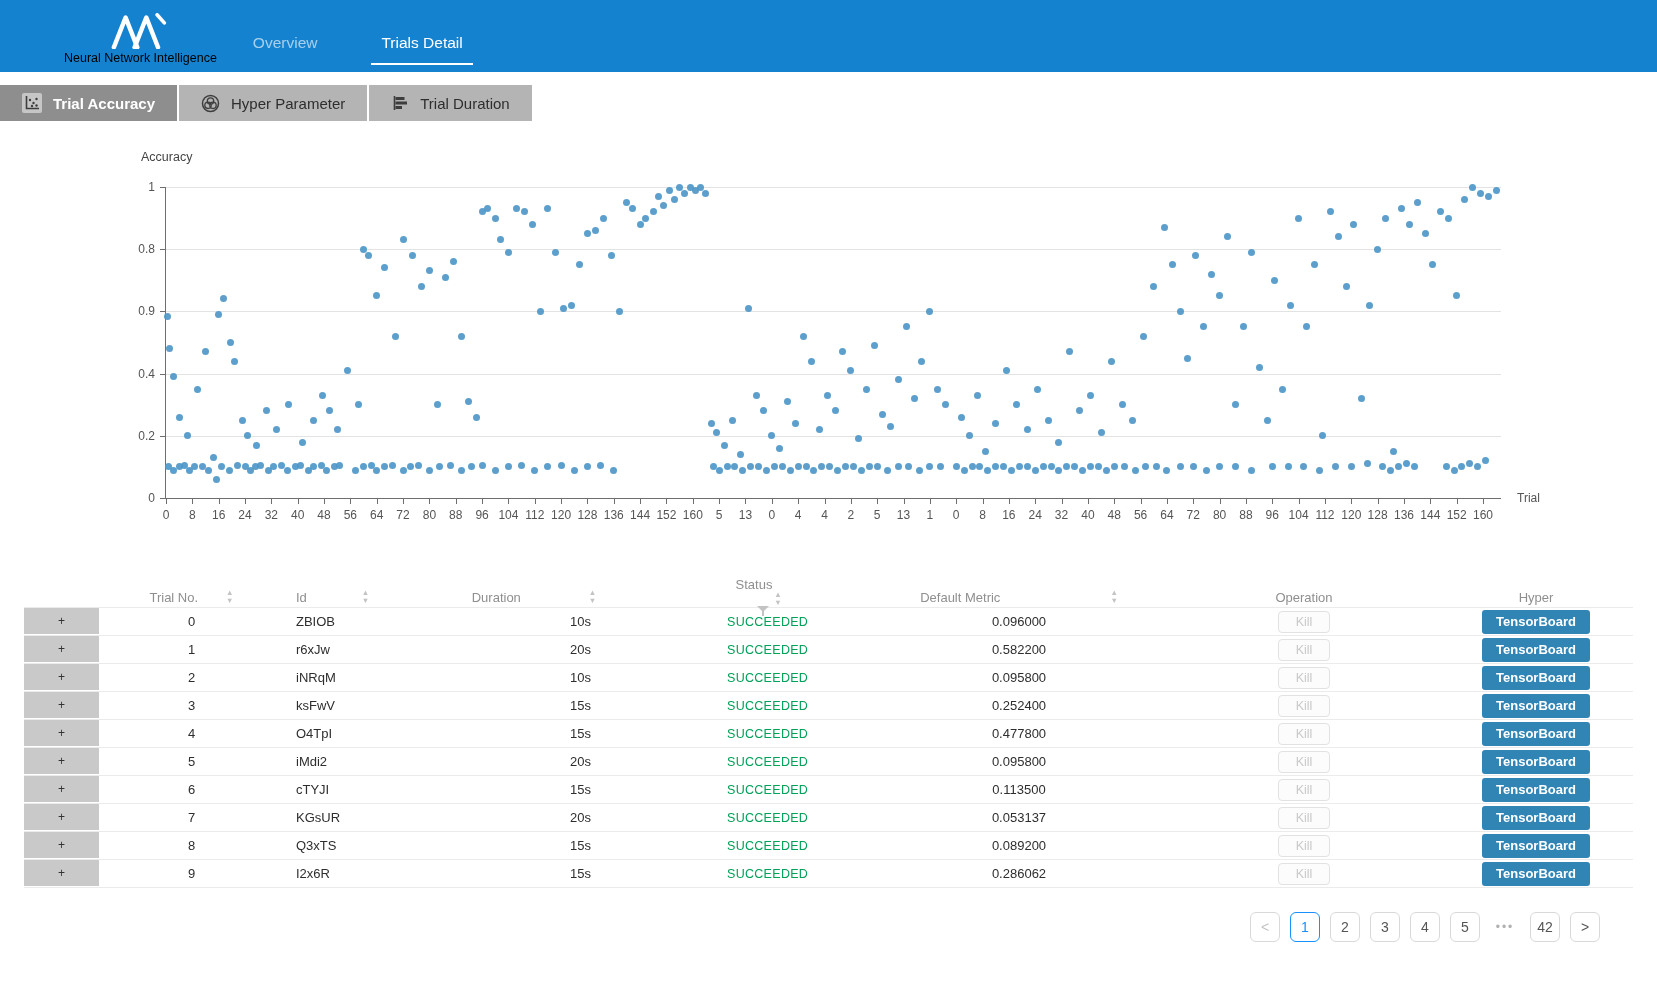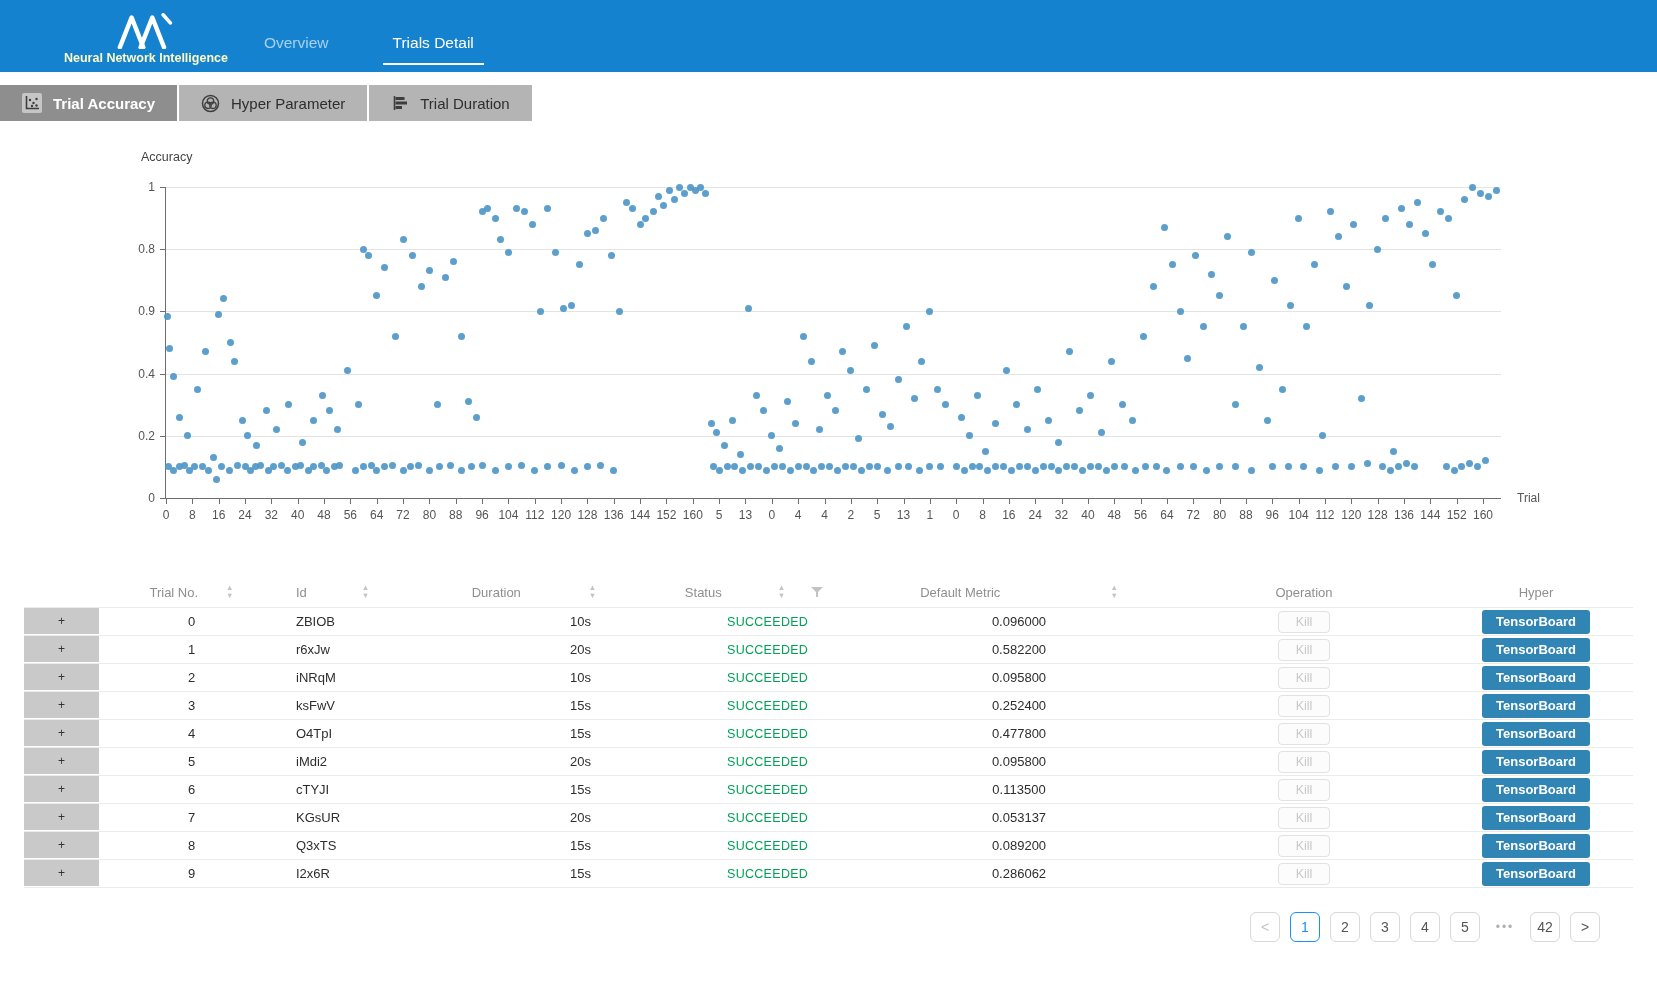--- a/index.html
+++ b/index.html
@@ -3,21 +3,21 @@
 <meta charset="utf-8">
 <style>
   html,body{margin:0;padding:0;background:#fff;}
   .app{width:1657px;height:984px;position:relative;overflow:hidden;background:#fff;
        font-family:"Liberation Sans",sans-serif;}
 
   
   .topbar{height:72px;background:#1582d0;display:flex;align-items:flex-end;}
   .logo-wrap{margin-left:64px;margin-bottom:7px;display:flex;flex-direction:column;align-items:center;}
   .logo-wrap svg{height:36px;}
-  .logo-sub{font-size:12.5px;font-weight:bold;color:#fef9c3;margin-top:2px;white-space:nowrap;}
+  .logo-sub{font-size:12.5px;font-weight:normal;color:#000000;margin-top:2px;white-space:nowrap;}
   .topnav{display:flex;margin-left:36px;gap:64px;margin-bottom:16px;}
   .nav-item{color:rgba(255,255,255,.62);font-size:15.5px;cursor:pointer;position:relative;padding:4px 0;}
   .nav-item.active{color:#fff;}
   .nav-item.active::after{content:"";position:absolute;left:-10px;right:-10px;bottom:-9px;height:2.5px;background:#fff;}
 
   
   .tabbar{margin-top:13px;display:flex;gap:2px;}
   .tab{height:36px;display:flex;align-items:center;gap:11px;padding:0 22px;background:#b4b4b4;
        color:#2e2e2e;font-size:15px;cursor:pointer;}
   .tab.active{background:#8e8e8e;color:#fff;font-weight:bold;}
@@ -42,21 +42,21 @@
                  padding-left:18px;font-size:15.5px;font-weight:bold;color:#1f1f1f;}
 
   
   .table-wrap{margin:10px 24px 0 24px;}
   .grid-cols{display:grid;grid-template-columns:75px 185px 145px 210px 230px 300px 270px 1fr;align-items:center;}
   .thead{height:30px;color:#8f8f8f;font-size:13px;border-bottom:1px solid #ebebeb;}
   .th{display:flex;align-items:center;justify-content:center;gap:28px;}
   .th.h-id{justify-content:flex-start;padding-left:12px;gap:55px;}
   .th.h-dur{gap:68px;}
   .th.h-metric{gap:110px;}
-  .th.h-status{gap:8px;}
+  .th.h-status{gap:0;flex-direction:column;}
   .h-status .sort{margin-left:48px;} .h-status .filter{margin-left:18px;}
   .sort{display:inline-flex;flex-direction:column;line-height:6.5px;font-size:7.5px;color:#c3c3c3;cursor:pointer;}
   .sort::before{content:"▲";} .sort::after{content:"▼";margin-top:1px;}
   .filter{position:relative;width:12px;height:11px;cursor:pointer;}
   .filter::before{content:"";position:absolute;left:0;top:0;border-left:6px solid transparent;
                   border-right:6px solid transparent;border-top:6px solid #c3c3c3;}
   .filter::after{content:"";position:absolute;left:5px;top:5px;width:2px;height:5px;background:#c3c3c3;}
 
   .trow{height:27px;border-bottom:1px solid #ebebeb;font-size:13px;color:#2e2e2e;}
   .expand{background:#c9c9c9;align-self:stretch;margin-bottom:1px;display:flex;align-items:center;

